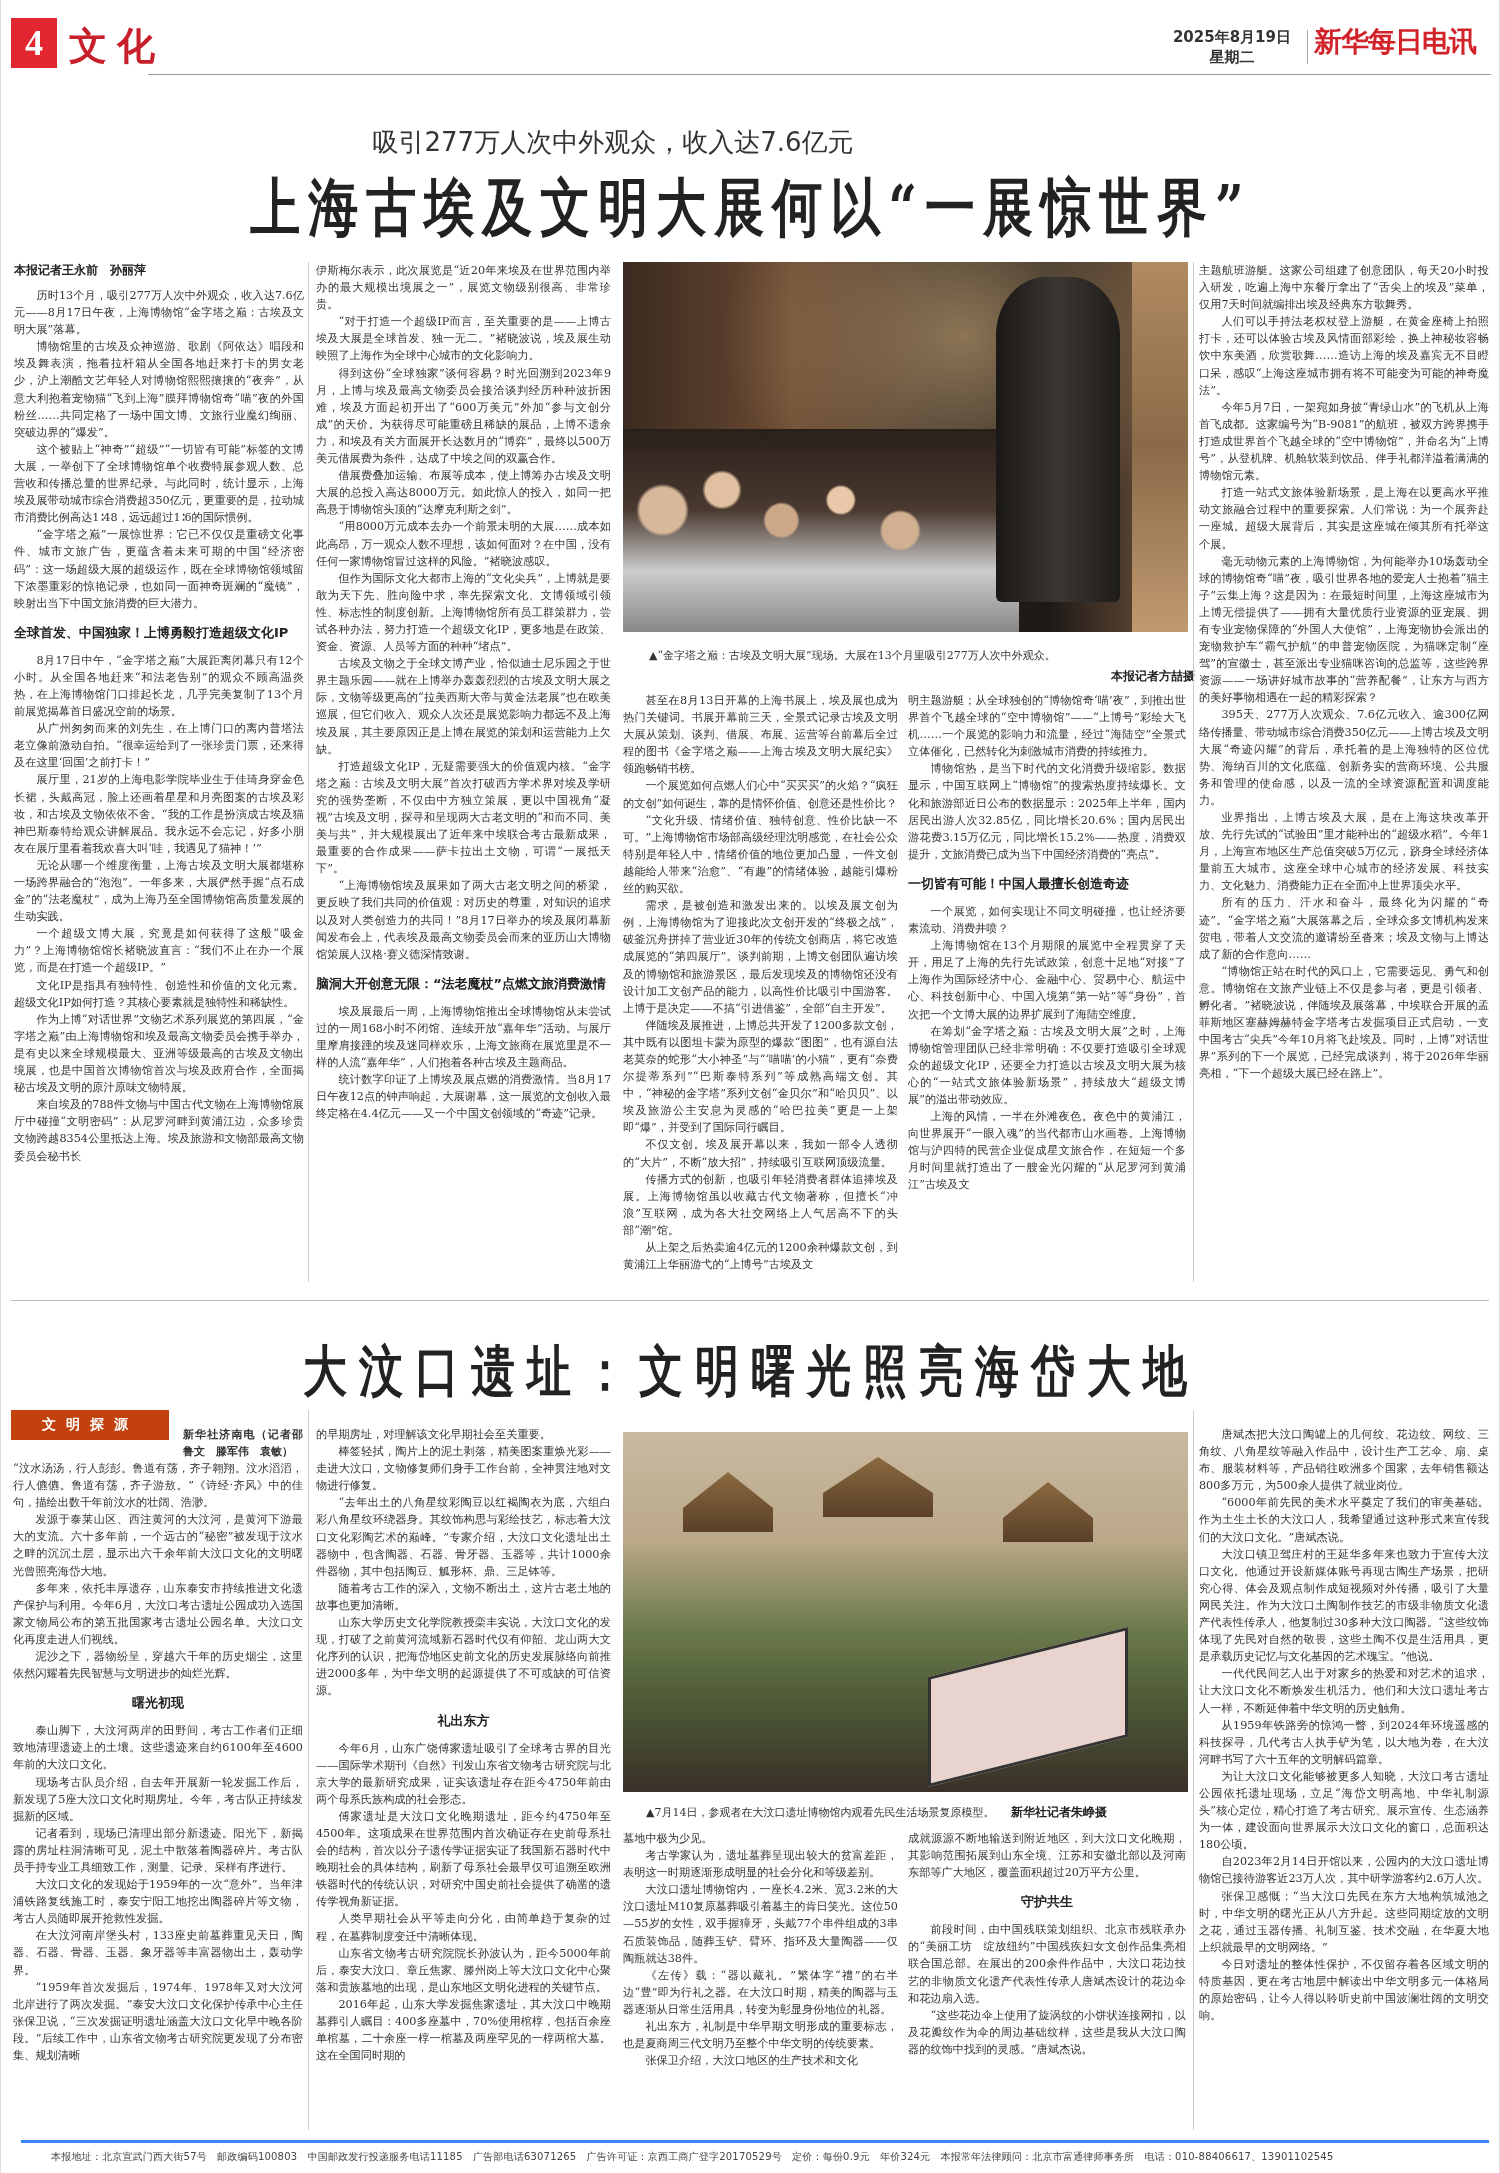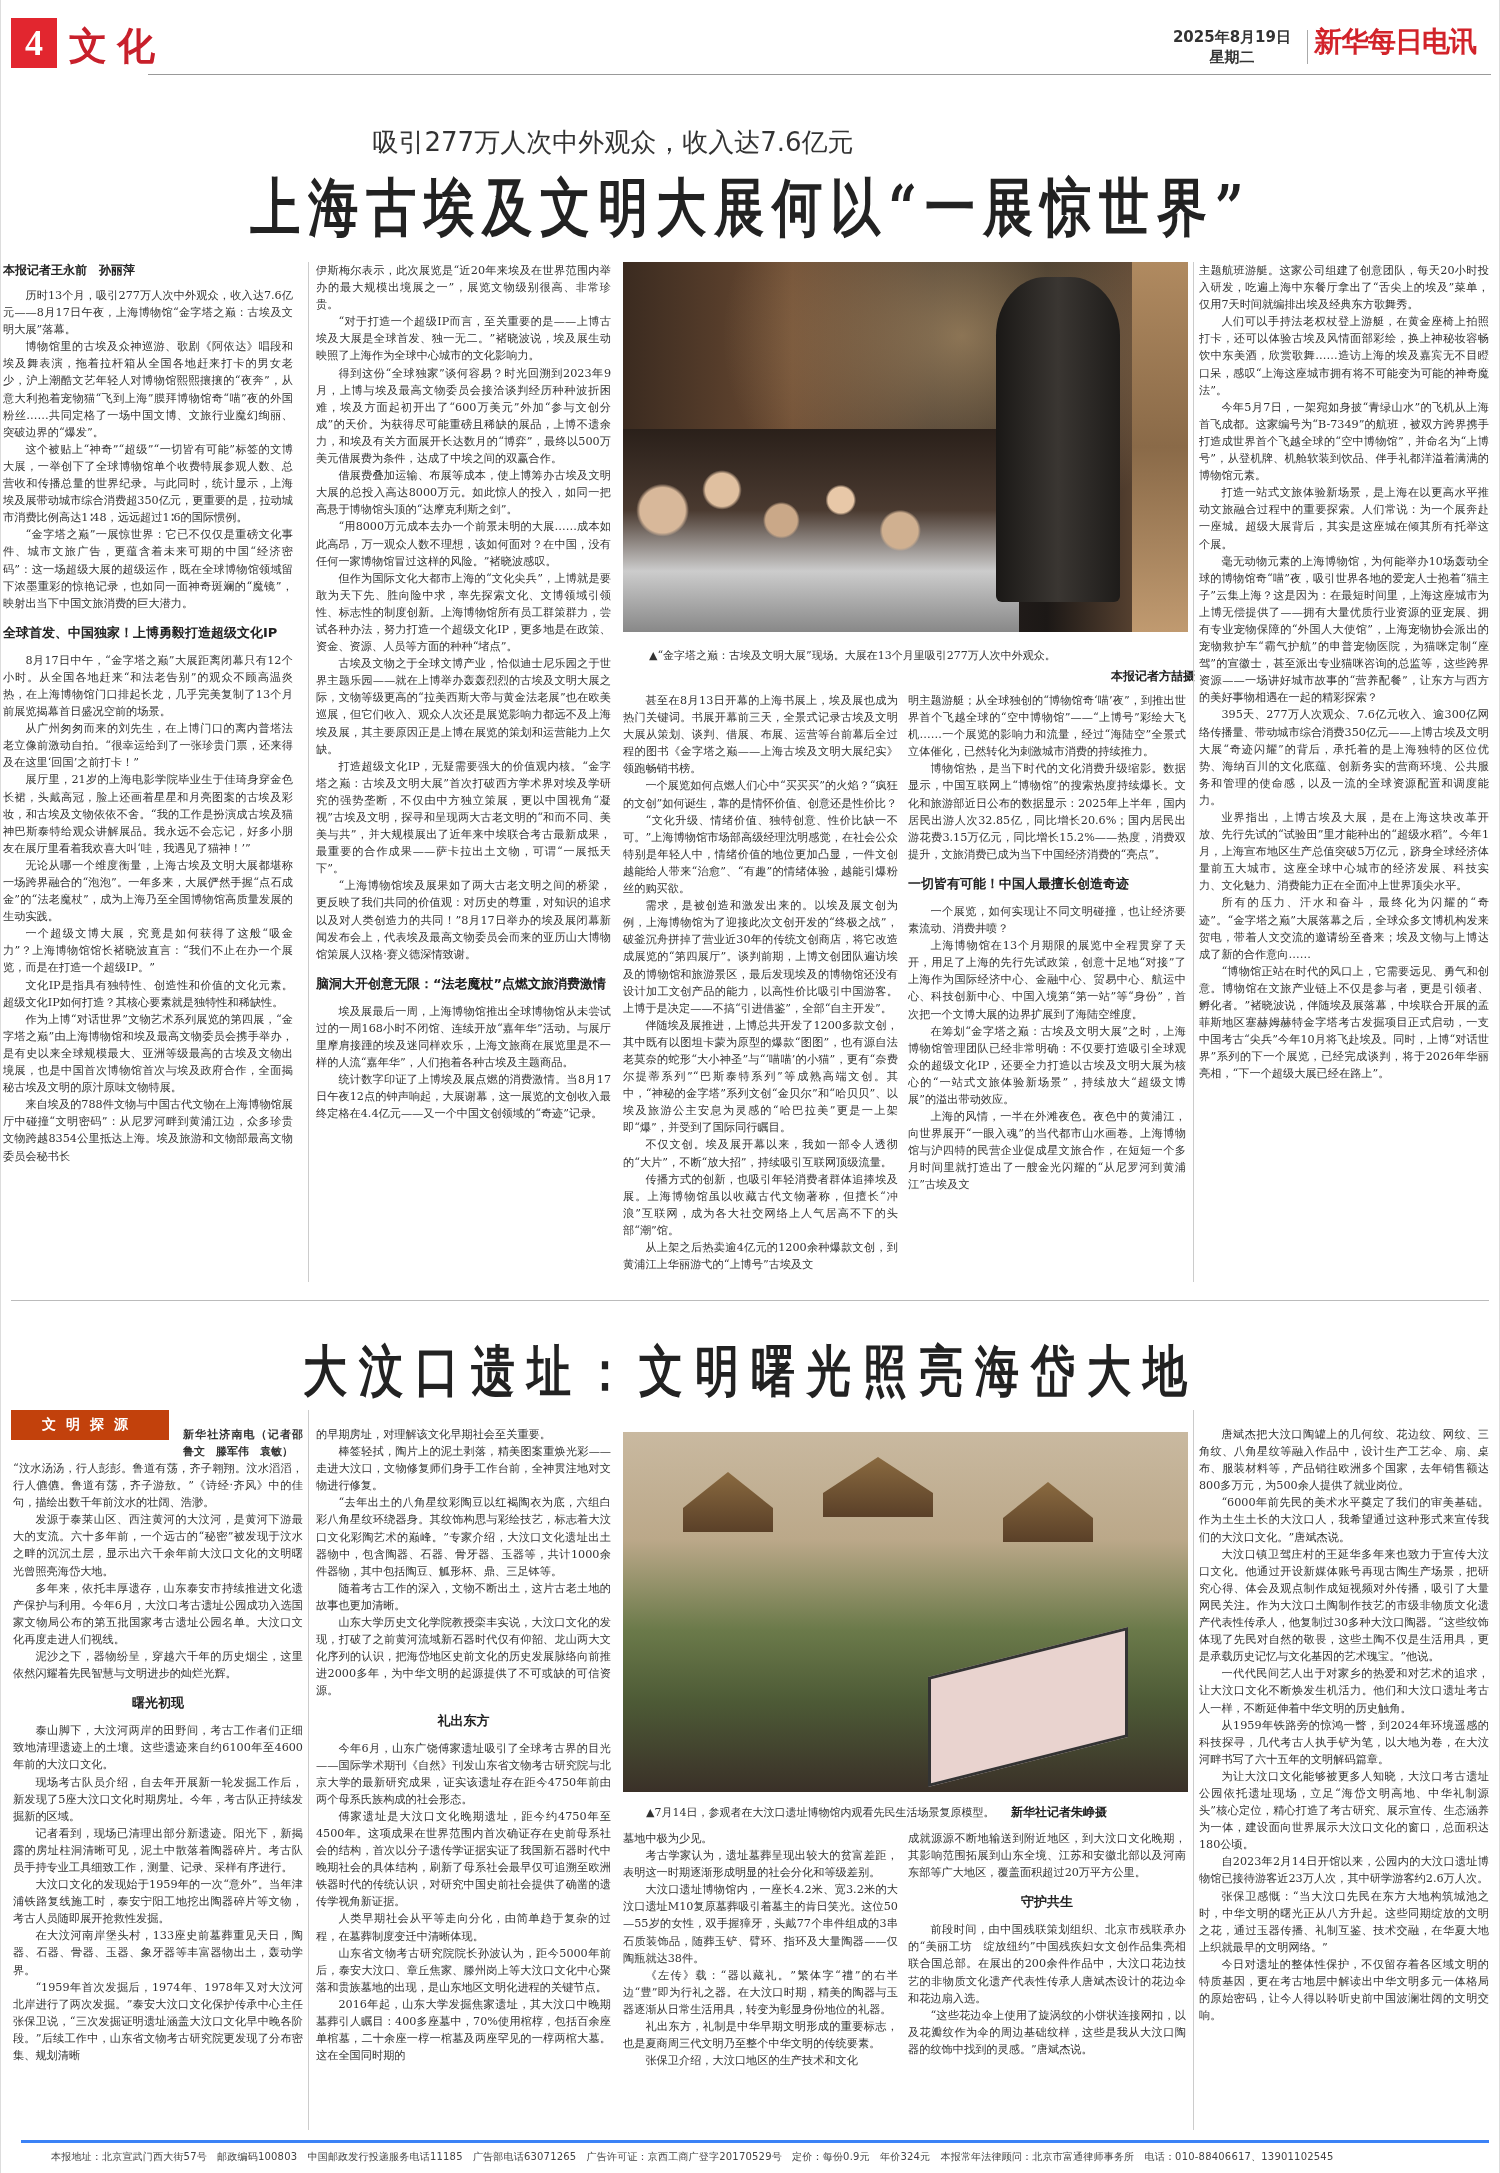--- a/index.html
+++ b/index.html
@@ -60,21 +60,21 @@
       <div>2025年8月19日</div>
       <div>星期二</div>
     </div>
     <div class="vsep"></div>
     <div class="logo">新华每日电讯</div>
   </div>
 
   <div class="sub">吸引277万人次中外观众，收入达7.6亿元</div>
   <div class="head">上海古埃及文明大展何以“一展惊世界”</div>
 
-  <div class="col" style="left:2px;top:262px;width:290px;height:1020px">
+  <div class="col" style="left:13px;top:262px;width:290px;height:1020px">
     <div class="byline">本报记者王永前　孙丽萍</div>
     <p>历时13个月，吸引277万人次中外观众，收入达7.6亿元——8月17日午夜，上海博物馆“金字塔之巅：古埃及文明大展”落幕。</p>
     <p>博物馆里的古埃及众神巡游、歌剧《阿依达》唱段和埃及舞表演，拖着拉杆箱从全国各地赶来打卡的男女老少，沪上潮酷文艺年轻人对博物馆熙熙攘攘的“夜奔”，从意大利抱着宠物猫“飞到上海”膜拜博物馆奇“喵”夜的外国粉丝……共同定格了一场中国文博、文旅行业魔幻绚丽、突破边界的“爆发”。</p>
     <p>这个被贴上“神奇”“超级”“一切皆有可能”标签的文博大展，一举创下了全球博物馆单个收费特展参观人数、总营收和传播总量的世界纪录。与此同时，统计显示，上海埃及展带动城市综合消费超350亿元，更重要的是，拉动城市消费比例高达1∶48，远远超过1∶6的国际惯例。</p>
     <p>“金字塔之巅”一展惊世界：它已不仅仅是重磅文化事件、城市文旅广告，更蕴含着未来可期的中国“经济密码”：这一场超级大展的超级运作，既在全球博物馆领域留下浓墨重彩的惊艳记录，也如同一面神奇斑斓的“魔镜”，映射出当下中国文旅消费的巨大潜力。</p>
     <div class="subhead">全球首发、中国独家！上博勇毅打造超级文化IP</div>
     <p>8月17日中午，“金字塔之巅”大展距离闭幕只有12个小时。从全国各地赶来“和法老告别”的观众不顾高温炎热，在上海博物馆门口排起长龙，几乎完美复制了13个月前展览揭幕首日盛况空前的场景。</p>
     <p>从广州匆匆而来的刘先生，在上博门口的离内普塔法老立像前激动自拍。“很幸运给到了一张珍贵门票，还来得及在这里‘回国’之前打卡！”</p>
     <p>展厅里，21岁的上海电影学院毕业生于佳琦身穿金色长裙，头戴高冠，脸上还画着星星和月亮图案的古埃及彩妆，和古埃及文物依依不舍。“我的工作是扮演成古埃及猫神巴斯泰特给观众讲解展品。我永远不会忘记，好多小朋友在展厅里看着我欢喜大叫‘哇，我遇见了猫神！’”</p>
     <p>无论从哪一个维度衡量，上海古埃及文明大展都堪称一场跨界融合的“泡泡”。一年多来，大展俨然手握“点石成金”的“法老魔杖”，成为上海乃至全国博物馆高质量发展的生动实践。</p>
@@ -126,21 +126,21 @@
     <p>一个展览，如何实现让不同文明碰撞，也让经济要素流动、消费井喷？</p>
     <p>上海博物馆在13个月期限的展览中全程贯穿了天开，用足了上海的先行先试政策，创意十足地“对接”了上海作为国际经济中心、金融中心、贸易中心、航运中心、科技创新中心、中国入境第“第一站”等“身份”，首次把一个文博大展的边界扩展到了海陆空维度。</p>
     <p>在筹划“金字塔之巅：古埃及文明大展”之时，上海博物馆管理团队已经非常明确：不仅要打造吸引全球观众的超级文化IP，还要全力打造以古埃及文明大展为核心的“一站式文旅体验新场景”，持续放大“超级文博展”的溢出带动效应。</p>
     <p>上海的风情，一半在外滩夜色。夜色中的黄浦江，向世界展开“一眼入魂”的当代都市山水画卷。上海博物馆与沪四特的民营企业促成星文旅合作，在短短一个多月时间里就打造出了一艘金光闪耀的“从尼罗河到黄浦江”古埃及文</p>
   </div>
   <div class="vline" style="left:1192px;top:262px;height:1020px"></div>
 
   <div class="col" style="left:1198px;top:262px;width:290px;height:1020px">
     <p class="noind">主题航班游艇。这家公司组建了创意团队，每天20小时投入研发，吃遍上海中东餐厅拿出了“舌尖上的埃及”菜单，仅用7天时间就编排出埃及经典东方歌舞秀。</p>
     <p>人们可以手持法老权杖登上游艇，在黄金座椅上拍照打卡，还可以体验古埃及风情面部彩绘，换上神秘妆容畅饮中东美酒，欣赏歌舞……造访上海的埃及嘉宾无不目瞪口呆，感叹“上海这座城市拥有将不可能变为可能的神奇魔法”。</p>
-    <p>今年5月7日，一架宛如身披“青绿山水”的飞机从上海首飞成都。这家编号为“B-7349”的航班，被双方跨界携手打造成世界首个飞越全球的“空中博物馆”，并命名为“上博号”，从登机牌、机舱软装到饮品、伴手礼都洋溢着满满的博物馆元素。</p>
+    <p>今年5月7日，一架宛如身披“青绿山水”的飞机从上海首飞成都。这家编号为“B-9081”的航班，被双方跨界携手打造成世界首个飞越全球的“空中博物馆”，并命名为“上博号”，从登机牌、机舱软装到饮品、伴手礼都洋溢着满满的博物馆元素。</p>
     <p>打造一站式文旅体验新场景，是上海在以更高水平推动文旅融合过程中的重要探索。人们常说：为一个展奔赴一座城。超级大展背后，其实是这座城在倾其所有托举这个展。</p>
     <p>毫无动物元素的上海博物馆，为何能举办10场轰动全球的博物馆奇“喵”夜，吸引世界各地的爱宠人士抱着“猫主子”云集上海？这是因为：在最短时间里，上海这座城市为上博无偿提供了——拥有大量优质行业资源的亚宠展、拥有专业宠物保障的“外国人大使馆”，上海宠物协会派出的宠物救护车“霸气护航”的申普宠物医院，为猫咪定制“座驾”的宣徽士，甚至派出专业猫咪咨询的总监等，这些跨界资源——一场讲好城市故事的“营养配餐”，让东方与西方的美好事物相遇在一起的精彩探索？</p>
     <p>395天、277万人次观众、7.6亿元收入、逾300亿网络传播量、带动城市综合消费350亿元——上博古埃及文明大展“奇迹闪耀”的背后，承托着的是上海独特的区位优势、海纳百川的文化底蕴、创新务实的营商环境、公共服务和管理的使命感，以及一流的全球资源配置和调度能力。</p>
     <p>业界指出，上博古埃及大展，是在上海这块改革开放、先行先试的“试验田”里才能种出的“超级水稻”。今年1月，上海宣布地区生产总值突破5万亿元，跻身全球经济体量前五大城市。这座全球中心城市的经济发展、科技实力、文化魅力、消费能力正在全面冲上世界顶尖水平。</p>
     <p>所有的压力、汗水和奋斗，最终化为闪耀的“奇迹”。“金字塔之巅”大展落幕之后，全球众多文博机构发来贺电，带着人文交流的邀请纷至沓来；埃及文物与上博达成了新的合作意向……</p>
     <p>“博物馆正站在时代的风口上，它需要远见、勇气和创意。博物馆在文旅产业链上不仅是参与者，更是引领者、孵化者。”褚晓波说，伴随埃及展落幕，中埃联合开展的孟菲斯地区塞赫姆赫特金字塔考古发掘项目正式启动，一支中国考古“尖兵”今年10月将飞赴埃及。同时，上博“对话世界”系列的下一个展览，已经完成谈判，将于2026年华丽亮相，“下一个超级大展已经在路上”。</p>
   </div>
 
   <div class="hline" style="left:10px;right:10px;top:1300px"></div>
 

